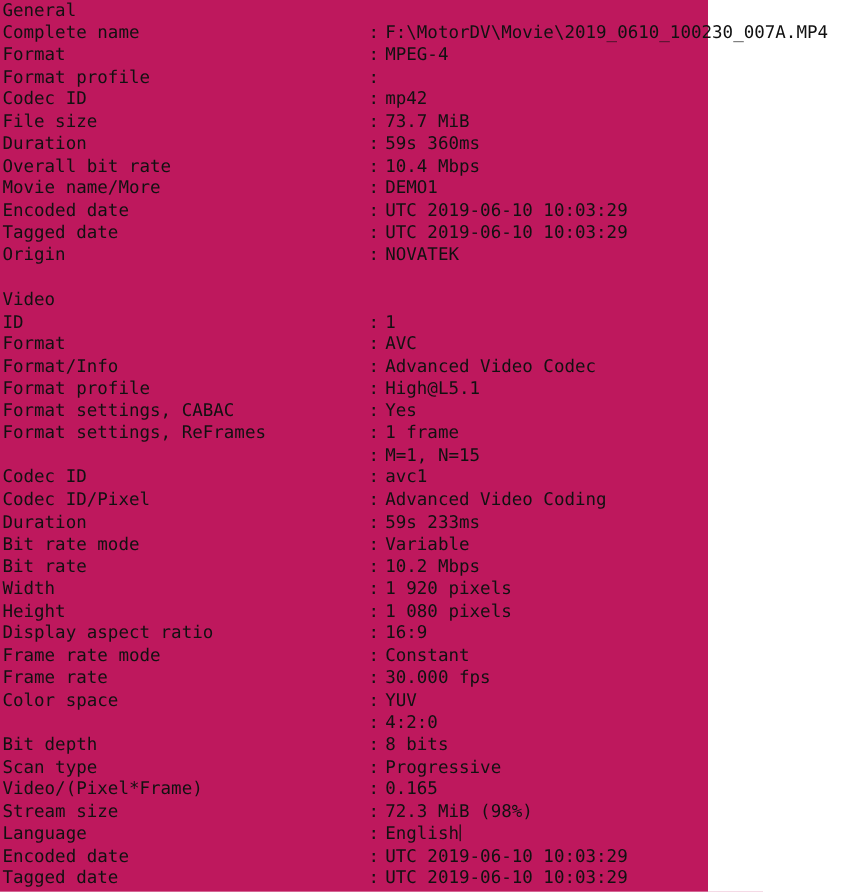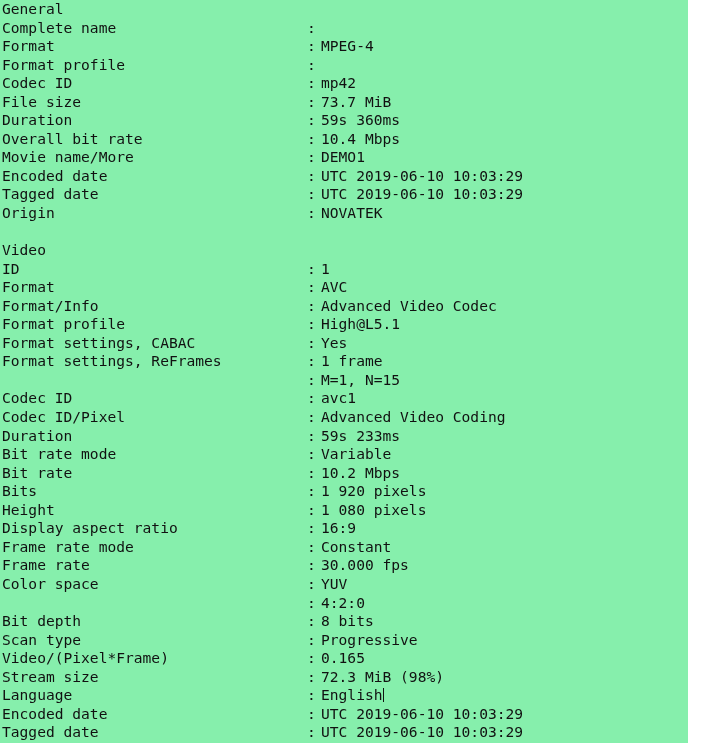--- a/index.html
+++ b/index.html
@@ -9,23 +9,23 @@
     background: #ffffff;
   }
   body {
     width: 720px;
     height: 743px;
     overflow: hidden;
     font-family: "DejaVu Sans Mono", "Liberation Mono", monospace;
   }
   #report {
     position: relative;
-    width: 688px;
+    width: 590px;
     height: 743px;
-    background: #86efac;
+    background: #be185d;
     padding: 0;
     box-sizing: border-box;
   }
   .line {
     position: relative;
     height: 18.55px;
     line-height: 18.55px;
     white-space: pre;
     font-size: 14.6px;
     color: #111111;
@@ -62,21 +62,21 @@
     background: #111111;
     vertical-align: -2px;
     margin-left: 0px;
   }
 </style>
 </head>
 <body>
 
 <div id="report">
     <div class="line section"><span class="lbl">General</span></div>
-    <div class="line"><span class="lbl">Complete name</span><span class="colon">:</span></div>
+    <div class="line"><span class="lbl">Complete name</span><span class="colon">:</span><span class="val"><span>F:\MotorDV\Movie\2019_0610_100230_007A.MP4</span></span></div>
     <div class="line"><span class="lbl">Format</span><span class="colon">:</span><span class="val"><span>MPEG-4</span></span></div>
     <div class="line"><span class="lbl">Format profile</span><span class="colon">:</span></div>
     <div class="line"><span class="lbl">Codec ID</span><span class="colon">:</span><span class="val"><span>mp42</span></span></div>
     <div class="line"><span class="lbl">File size</span><span class="colon">:</span><span class="val"><span>73.7 MiB</span></span></div>
     <div class="line"><span class="lbl">Duration</span><span class="colon">:</span><span class="val"><span>59s 360ms</span></span></div>
     <div class="line"><span class="lbl">Overall bit rate</span><span class="colon">:</span><span class="val"><span>10.4 Mbps</span></span></div>
     <div class="line"><span class="lbl">Movie name/More</span><span class="colon">:</span><span class="val"><span>DEMO1</span></span></div>
     <div class="line"><span class="lbl">Encoded date</span><span class="colon">:</span><span class="val"><span>UTC 2019-06-10 10:03:29</span></span></div>
     <div class="line"><span class="lbl">Tagged date</span><span class="colon">:</span><span class="val"><span>UTC 2019-06-10 10:03:29</span></span></div>
     <div class="line"><span class="lbl">Origin</span><span class="colon">:</span><span class="val"><span>NOVATEK</span></span></div>
@@ -87,21 +87,21 @@
     <div class="line"><span class="lbl">Format/Info</span><span class="colon">:</span><span class="val"><span>Advanced Video Codec</span></span></div>
     <div class="line"><span class="lbl">Format profile</span><span class="colon">:</span><span class="val"><span>High@L5.1</span></span></div>
     <div class="line"><span class="lbl">Format settings, CABAC</span><span class="colon">:</span><span class="val"><span>Yes</span></span></div>
     <div class="line"><span class="lbl">Format settings, ReFrames</span><span class="colon">:</span><span class="val"><span>1 frame</span></span></div>
     <div class="line"><span class="colon">:</span><span class="val"><span>M=1, N=15</span></span></div>
     <div class="line"><span class="lbl">Codec ID</span><span class="colon">:</span><span class="val"><span>avc1</span></span></div>
     <div class="line"><span class="lbl">Codec ID/Pixel</span><span class="colon">:</span><span class="val"><span>Advanced Video Coding</span></span></div>
     <div class="line"><span class="lbl">Duration</span><span class="colon">:</span><span class="val"><span>59s 233ms</span></span></div>
     <div class="line"><span class="lbl">Bit rate mode</span><span class="colon">:</span><span class="val"><span>Variable</span></span></div>
     <div class="line"><span class="lbl">Bit rate</span><span class="colon">:</span><span class="val"><span>10.2 Mbps</span></span></div>
-    <div class="line"><span class="lbl">Bits</span><span class="colon">:</span><span class="val"><span>1 920 pixels</span></span></div>
+    <div class="line"><span class="lbl">Width</span><span class="colon">:</span><span class="val"><span>1 920 pixels</span></span></div>
     <div class="line"><span class="lbl">Height</span><span class="colon">:</span><span class="val"><span>1 080 pixels</span></span></div>
     <div class="line"><span class="lbl">Display aspect ratio</span><span class="colon">:</span><span class="val"><span>16:9</span></span></div>
     <div class="line"><span class="lbl">Frame rate mode</span><span class="colon">:</span><span class="val"><span>Constant</span></span></div>
     <div class="line"><span class="lbl">Frame rate</span><span class="colon">:</span><span class="val"><span>30.000 fps</span></span></div>
     <div class="line"><span class="lbl">Color space</span><span class="colon">:</span><span class="val"><span>YUV</span></span></div>
     <div class="line"><span class="colon">:</span><span class="val"><span>4:2:0</span></span></div>
     <div class="line"><span class="lbl">Bit depth</span><span class="colon">:</span><span class="val"><span>8 bits</span></span></div>
     <div class="line"><span class="lbl">Scan type</span><span class="colon">:</span><span class="val"><span>Progressive</span></span></div>
     <div class="line"><span class="lbl">Video/(Pixel*Frame)</span><span class="colon">:</span><span class="val"><span>0.165</span></span></div>
     <div class="line"><span class="lbl">Stream size</span><span class="colon">:</span><span class="val"><span>72.3 MiB (98%)</span></span></div>

